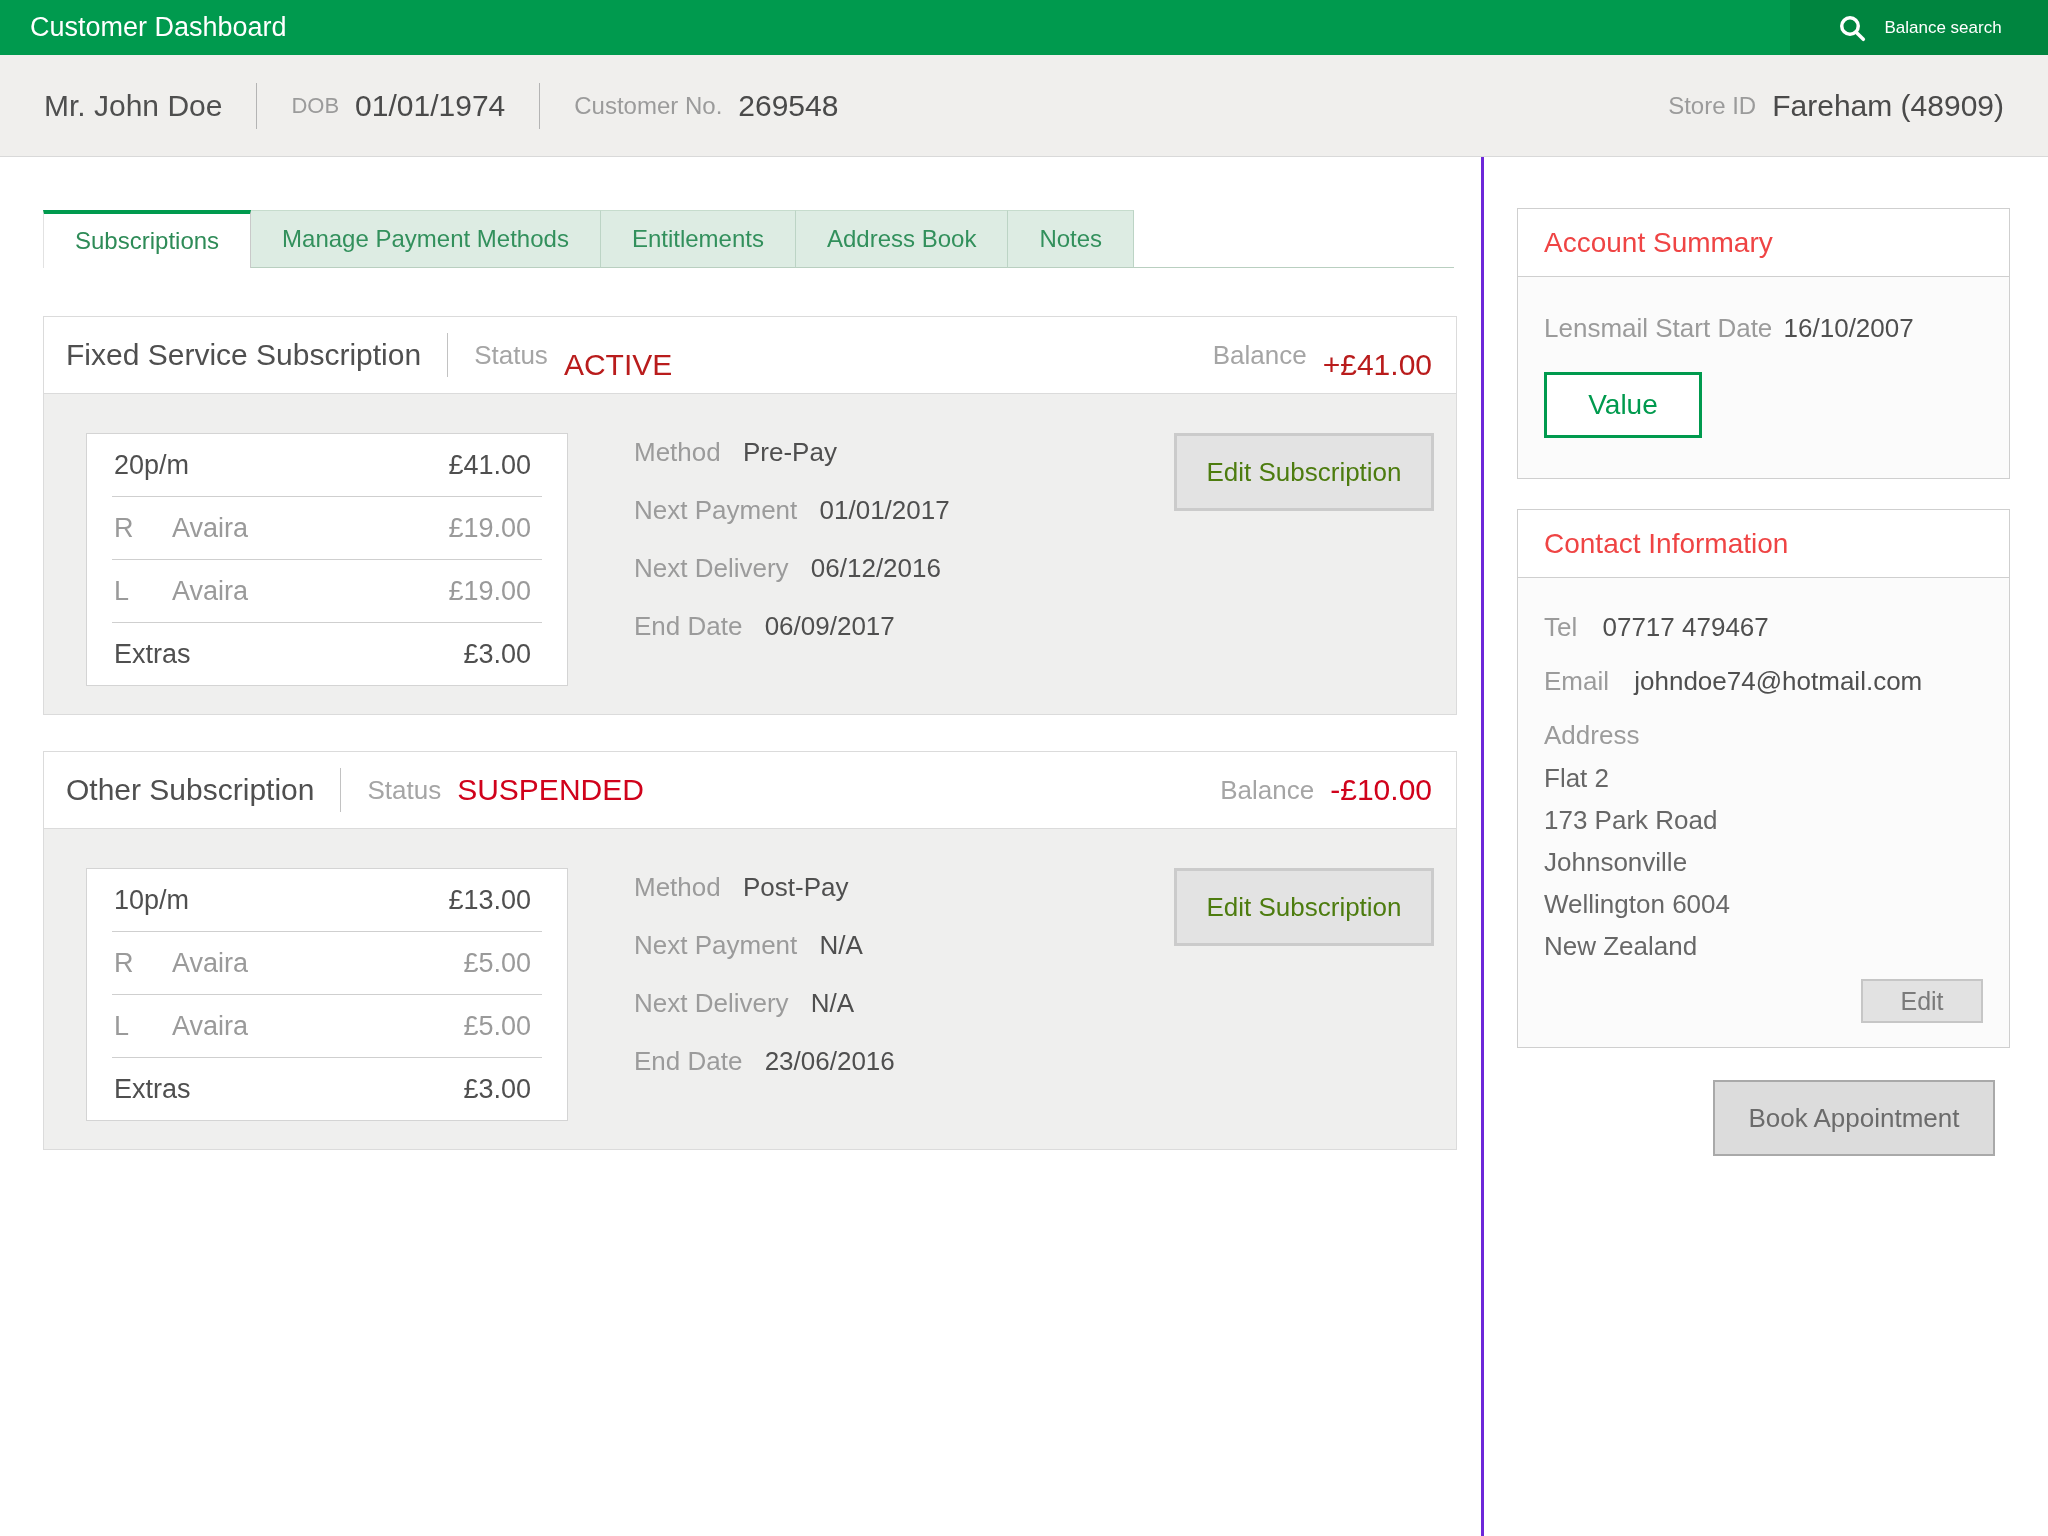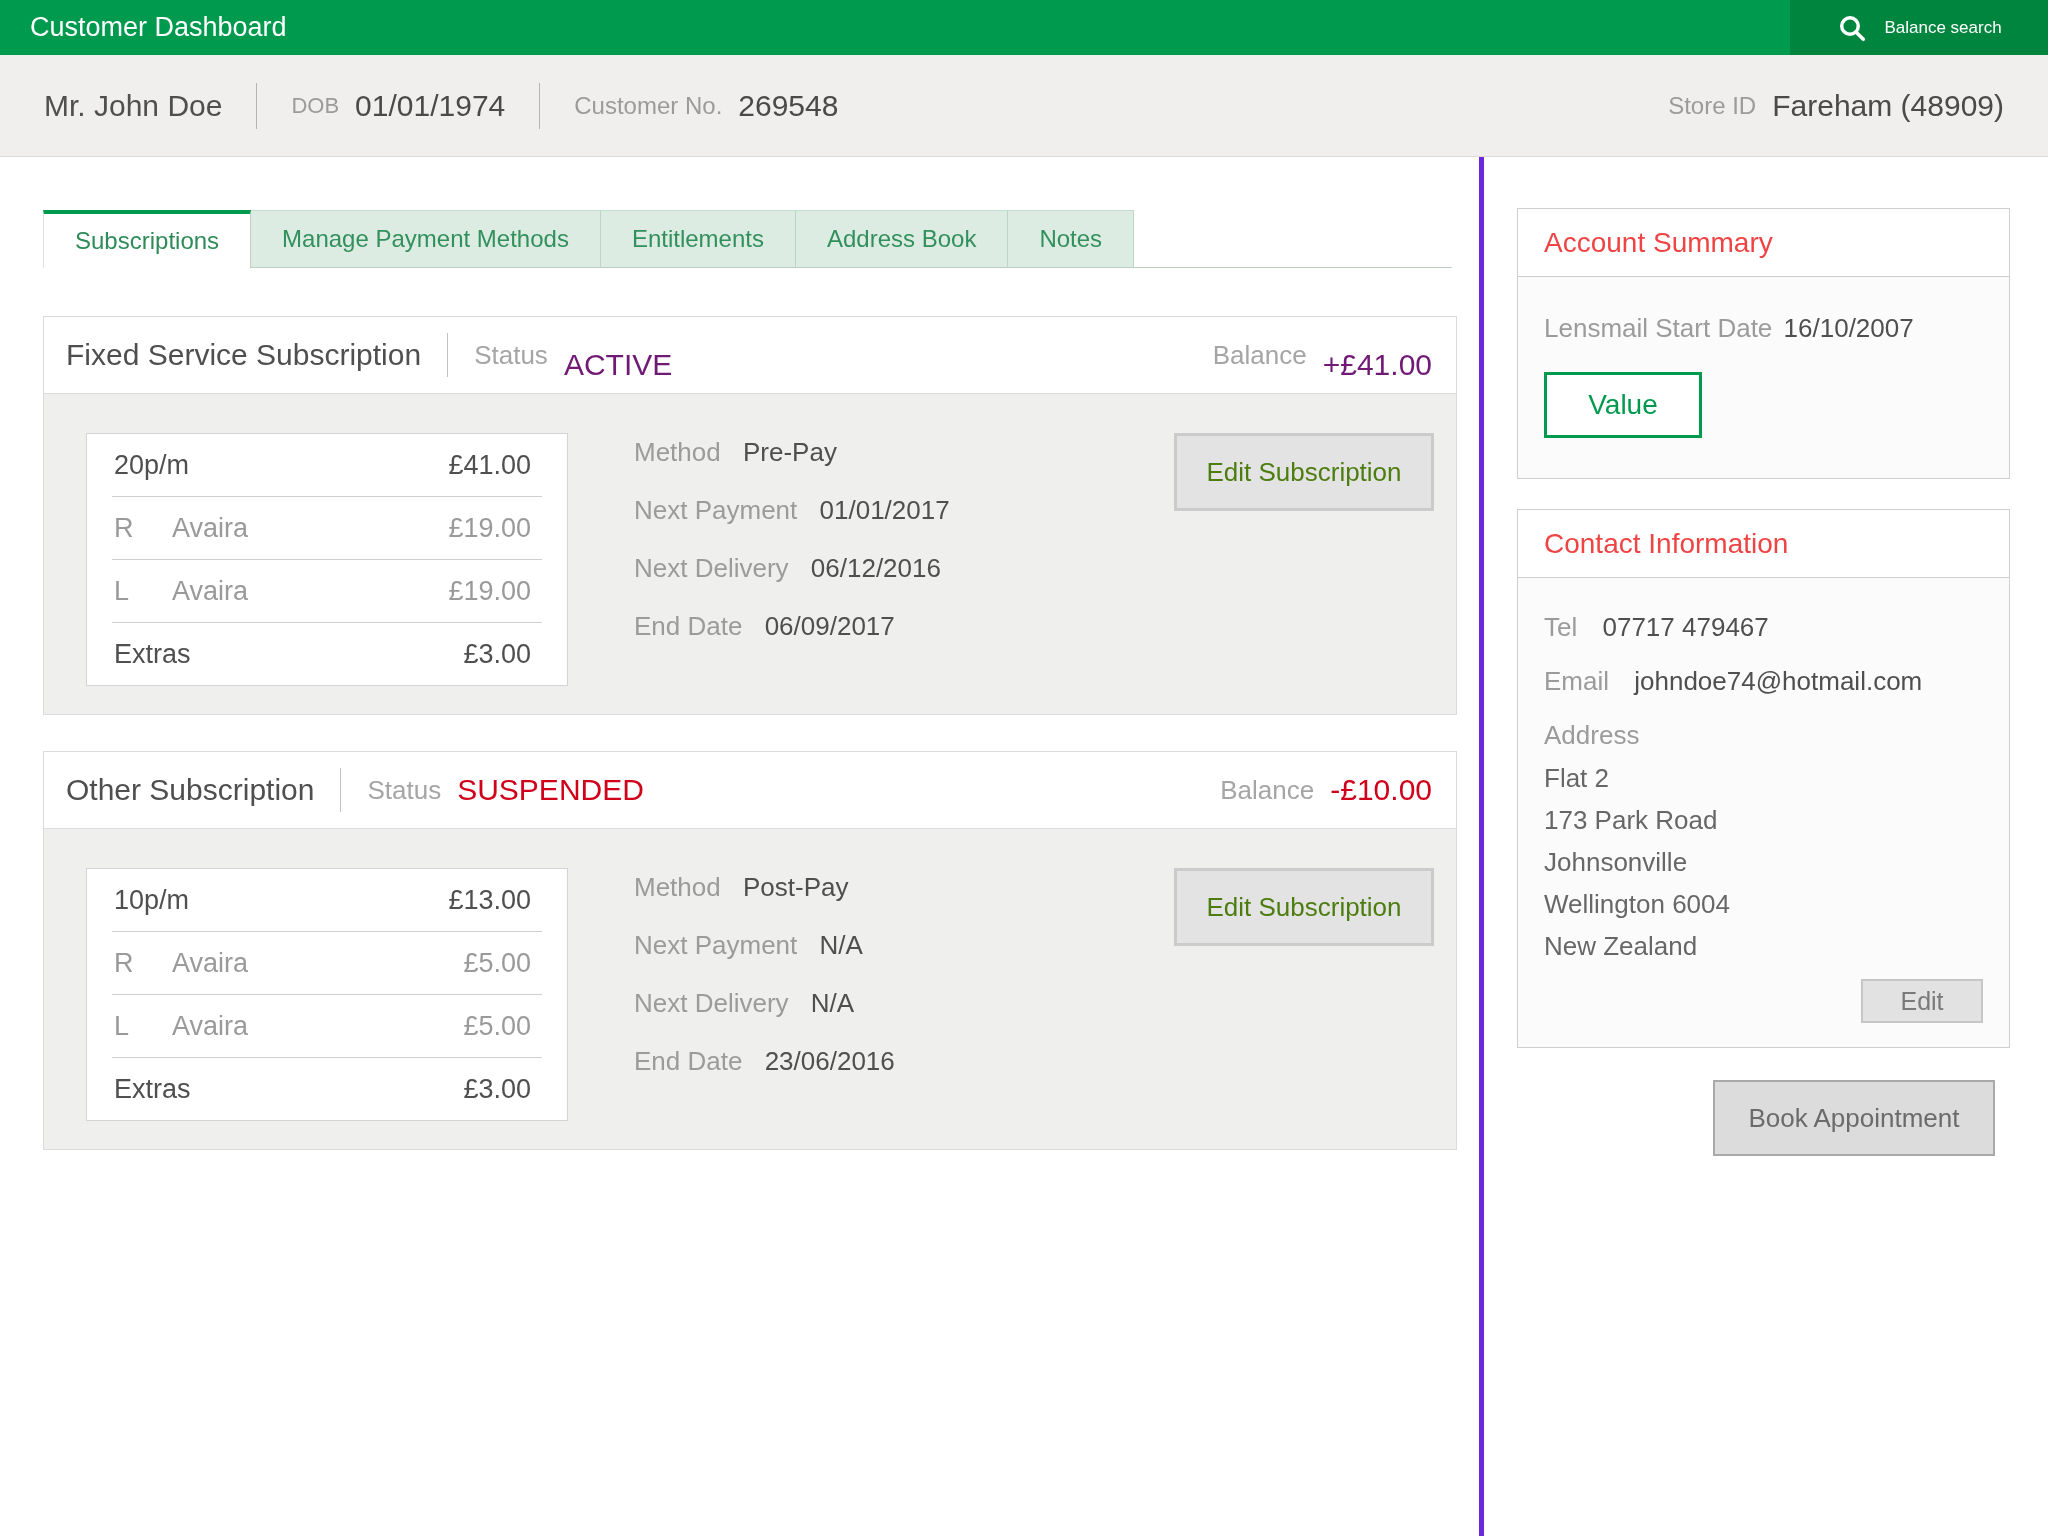--- a/index.html
+++ b/index.html
@@ -18,42 +18,42 @@
              display: flex; align-items: center; padding: 0 44px; }
   .cust-name { font-size: 30px; color: #4f4f4f; }
   .vdiv { width: 1px; height: 46px; background: #b4b4b4; margin: 0 34px; }
   .custbar .hlabel { color: #9b9b9b; font-size: 24px; margin-right: 16px; }
   .custbar .hlabel.sm { font-size: 22px; }
   .custbar .hvalue { color: #4a4a4a; font-size: 30px; }
   .spacer { flex: 1; }
 
   
   .content { display: flex; height: 1379px; }
-  .main { width: 1484px; border-right: 5px solid #6d28d9; padding: 53px 27px 0 43px; background: #fff; }
+  .main { width: 1484px; border-right: 3px solid #6d28d9; padding: 53px 27px 0 43px; background: #fff; }
   .sidebar { flex: 1; padding: 51px 38px 0 33px; }
 
   
   .tabs { display: flex; align-items: stretch; height: 58px; }
   .tab { background: #ddece3; border-top: 1px solid #c6dccd; border-bottom: 1px solid #b9cfc0;
          border-right: 1px solid #bcd4c5; color: #32905c; font-size: 24px;
          display: flex; align-items: center; padding: 0 31px; cursor: pointer; white-space: nowrap; }
   .tab.active { background: #fff; border-top: 4px solid #009a4e; border-left: 1px solid #e2e2e2;
                 border-right: 1px solid #c9c9c9; border-bottom: none; color: #2e8b57; }
   .tab-line { flex: 1; border-bottom: 1px solid #b9cfc0; }
 
   
   .card { width: 1414px; margin-top: 48px; }
   .card.second { margin-top: 36px; }
   .card-head { background: #fff; border: 1px solid #dbdbdb; height: 78px;
                display: flex; align-items: center; padding: 0 24px 0 22px; }
   .card-title { font-size: 30px; color: #4f4f4f; }
   .vdiv2 { width: 1px; height: 44px; background: #c2c2c2; margin: 0 26px; }
   .head-label { color: #a5a5a5; font-size: 26px; margin-right: 16px; }
   .status, .balance { font-size: 30px; }
-  .green { color: #701a75; margin-top: 19px; }
+  .green { color: #b91c1c; margin-top: 19px; }
   .red { color: #d0021b; }
   .card-body { background: #efefee; border: 1px solid #dbdbdb; border-top: none;
                padding: 39px 22px 28px 42px; display: flex; align-items: flex-start; }
 
   .price-table { width: 482px; background: #fff; border: 1px solid #d4d4d4; }
   .prow { display: flex; align-items: center; height: 62px; padding: 0 36px 0 27px;
           font-size: 27px; color: #9a9a9a; }
   .prow.em { color: #4f4f4f; }
   .pfx { width: 58px; }
   .pfx:empty { display: none; }

